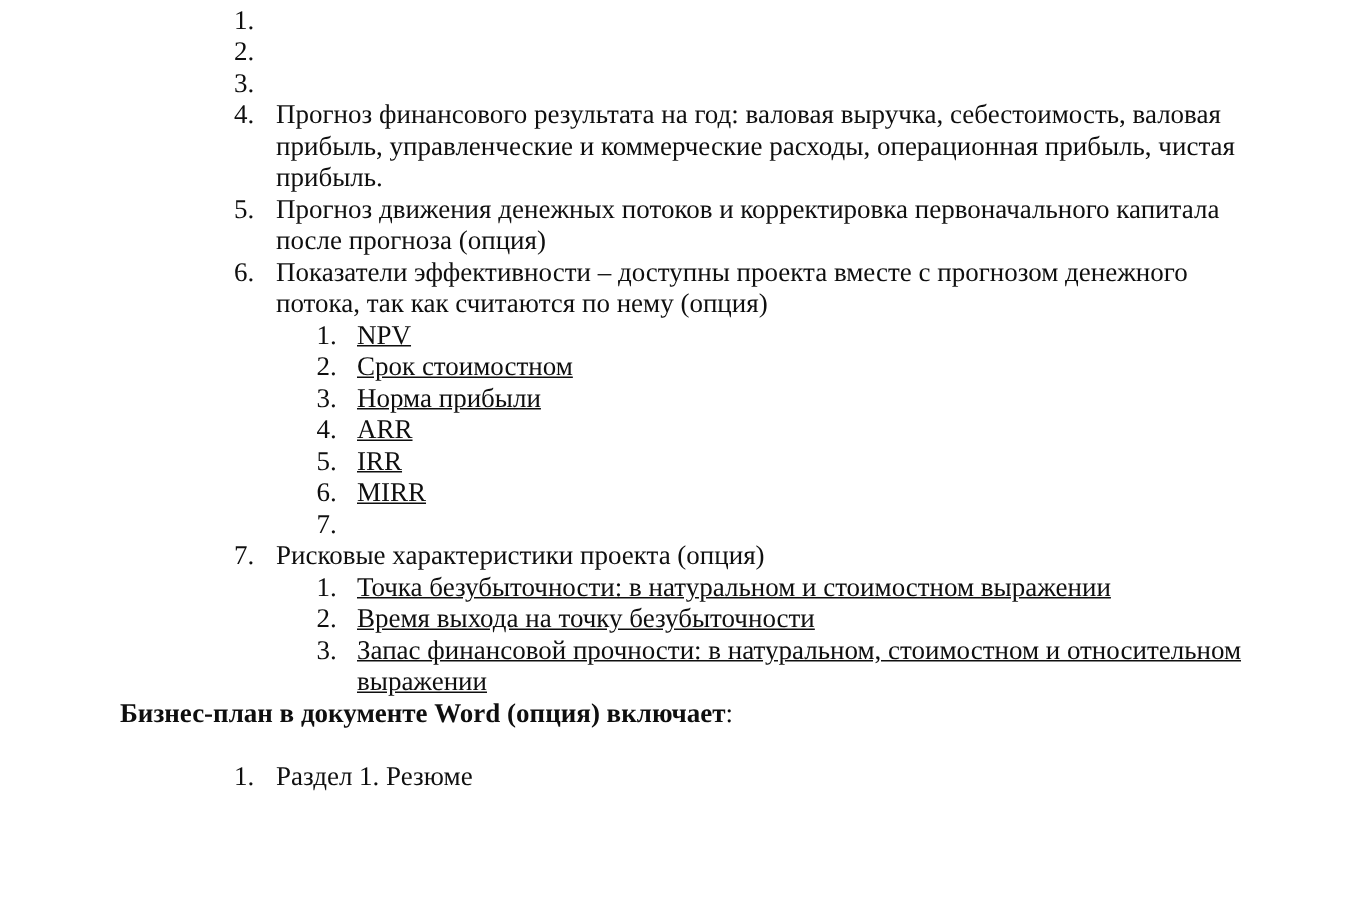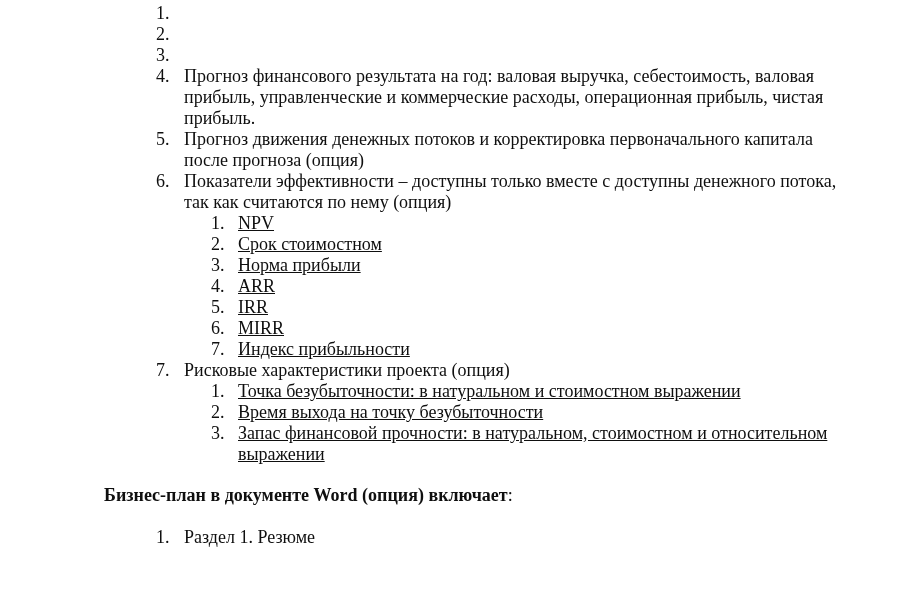--- a/index.html
+++ b/index.html
@@ -24,22 +24,21 @@
     display: flex;
     align-items: flex-start;
   }
   .row.l1 { padding-left: 156px; }
   .row.l1 .num { flex: 0 0 28px; }
   .row.l1 .txt { width: 654px; }
   .row.l2 { padding-left: 211px; }
   .row.l2 .num { flex: 0 0 27px; }
   .row.l2 .txt { width: 600px; text-decoration: underline; }
   .heading {
-    margin-top: 20px;
-    padding-left: 104px;
+    padding-left: 80px;
     font-weight: 700;
   }
   .heading .colon { font-weight: 400; }
   .word-list { margin-top: 21px; }
 </style>
 </head>
 <body>
 
 <div class="doc">
 
@@ -62,21 +61,21 @@
       <span class="txt">Прогноз финансового результата на год: валовая выручка, себестоимость, валовая прибыль, управленческие и коммерческие расходы, операционная прибыль, чистая прибыль.</span>
     </div>
 
     <div class="row l1">
       <span class="num">5.</span>
       <span class="txt">Прогноз движения денежных потоков и корректировка первоначального капитала после прогноза (опция)</span>
     </div>
 
     <div class="row l1">
       <span class="num">6.</span>
-      <span class="txt">Показатели эффективности – доступны только вместе с доступны денежного потока, так как считаются по нему (опция)</span>
+      <span class="txt">Показатели эффективности – доступны проекта вместе с прогнозом денежного потока, так как считаются по нему (опция)</span>
     </div>
 
     <div class="row l2">
       <span class="num">1.</span>
       <span class="txt">NPV</span>
     </div>
     <div class="row l2">
       <span class="num">2.</span>
       <span class="txt">Срок стоимостном</span>
     </div>
@@ -91,21 +90,20 @@
     <div class="row l2">
       <span class="num">5.</span>
       <span class="txt">IRR</span>
     </div>
     <div class="row l2">
       <span class="num">6.</span>
       <span class="txt">MIRR</span>
     </div>
     <div class="row l2">
       <span class="num">7.</span>
-      <span class="txt">Индекс прибыльности</span>
     </div>
 
     <div class="row l1">
       <span class="num">7.</span>
       <span class="txt">Рисковые характеристики проекта (опция)</span>
     </div>
 
     <div class="row l2">
       <span class="num">1.</span>
       <span class="txt">Точка безубыточности: в натуральном и стоимостном выражении</span>

